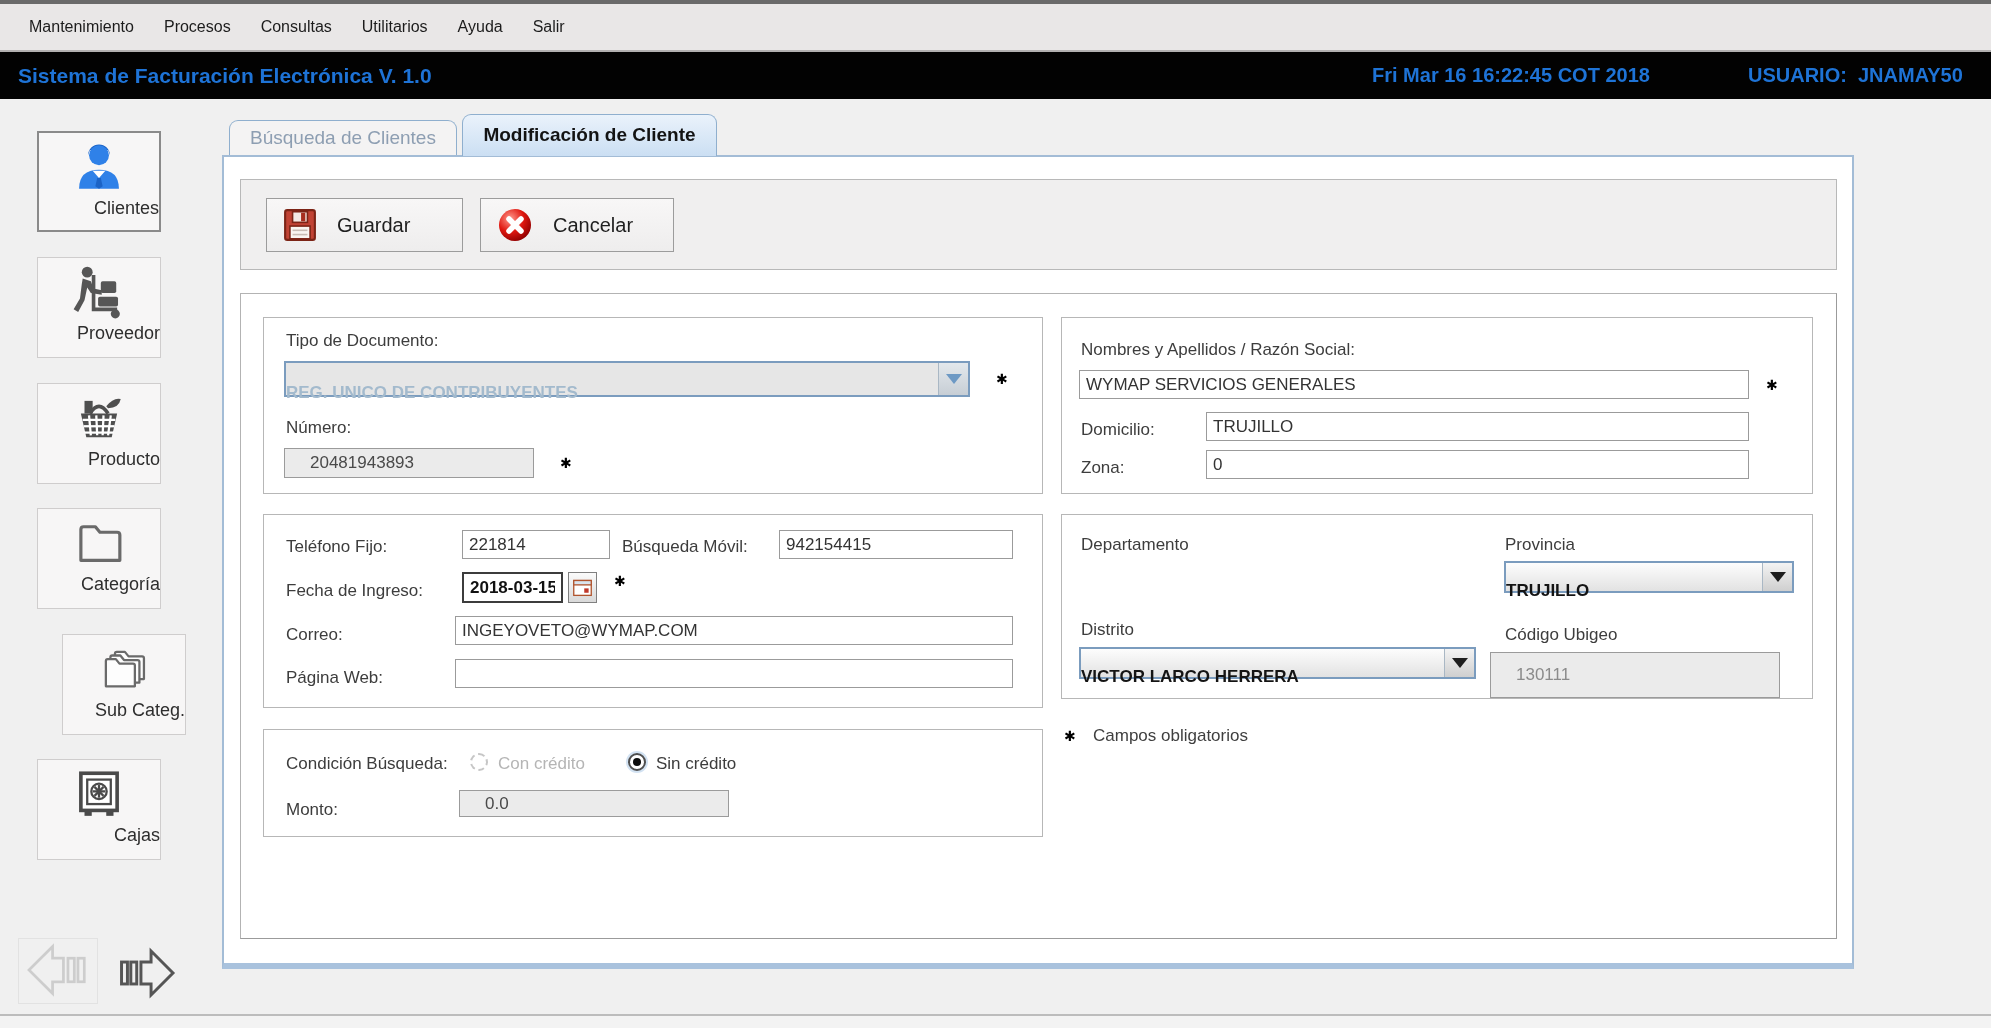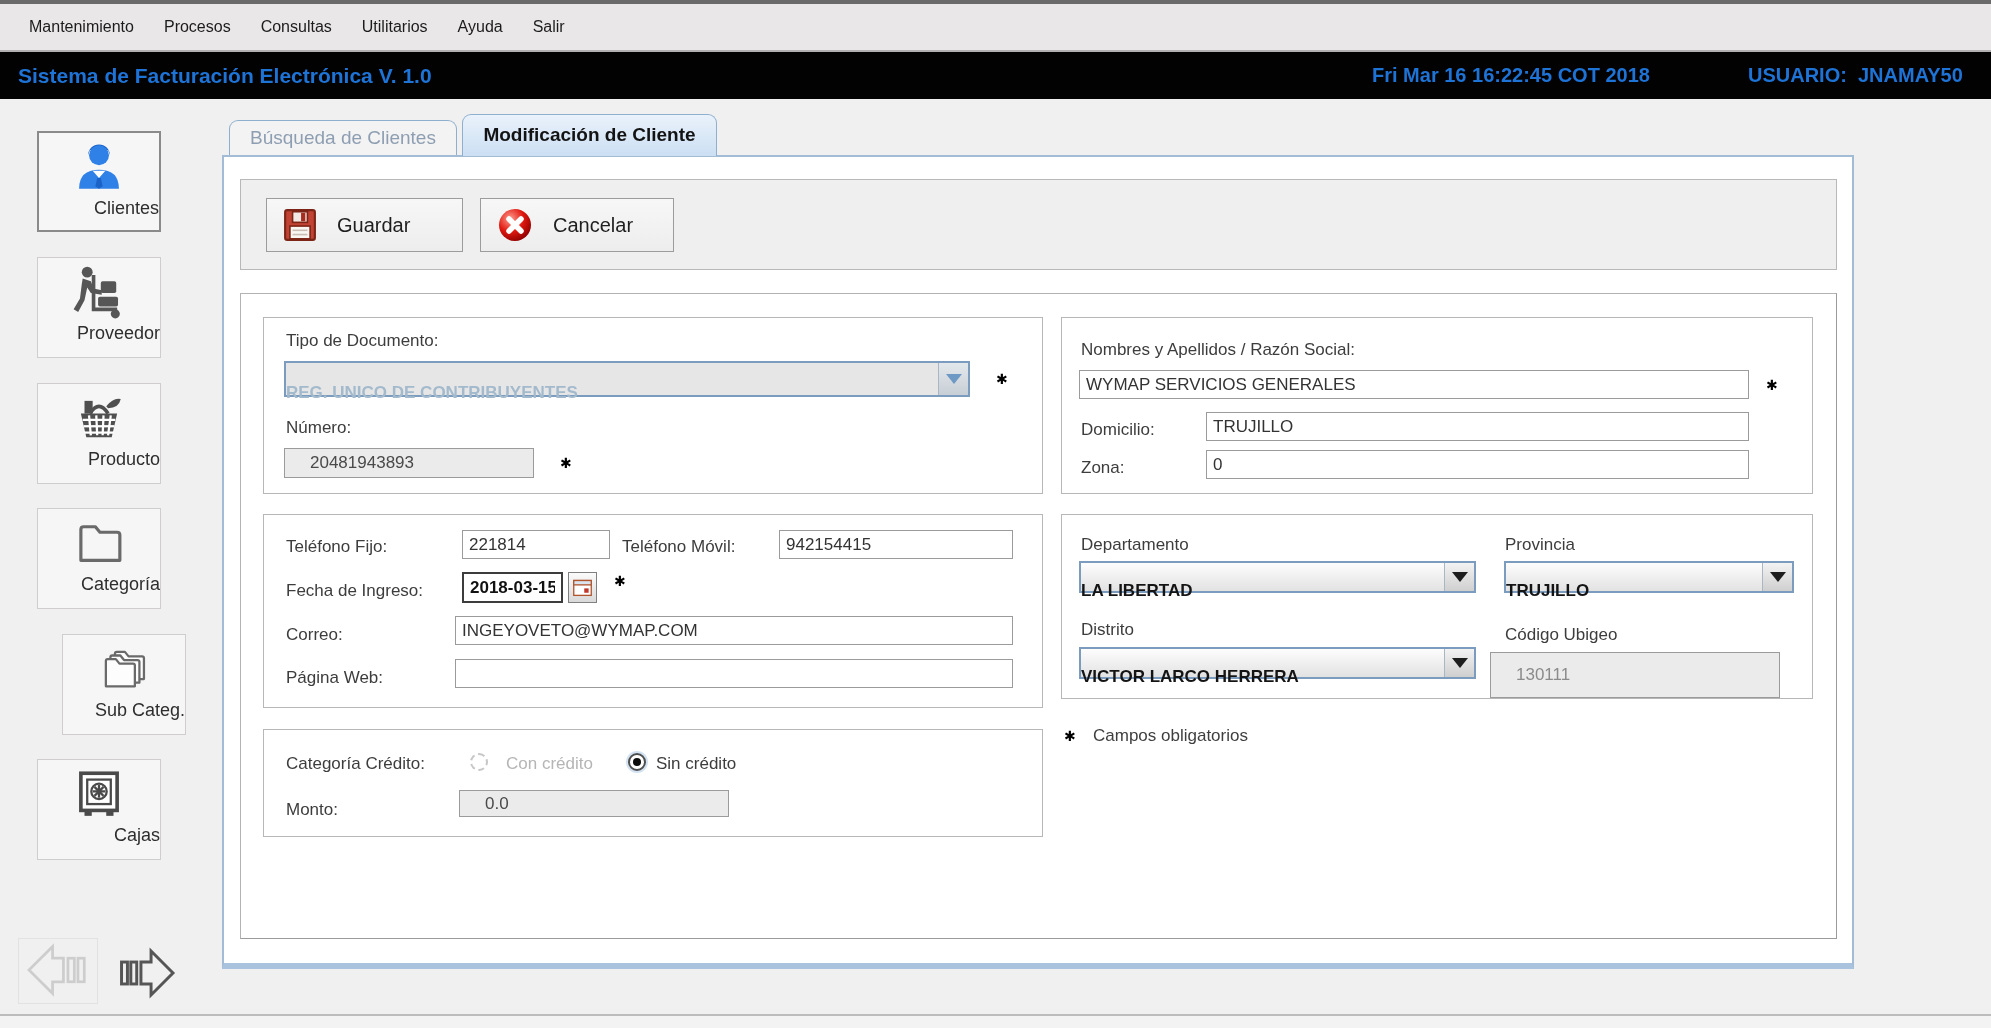--- a/index.html
+++ b/index.html
@@ -245,21 +245,21 @@
           </div>
           <span class="ast" style="left:732px; top:53px;">✱</span>
           <span class="lbl" style="left:22px; top:100px;">Número:</span>
           <input class="tf dis" style="left: 20px; top: 130px; width: 250px; height: 30px;" readonly="" value="20481943893">
           <span class="ast" style="left:296px; top:137px;">✱</span>
         </div>
 
         <div class="gbox" style="left:22px; top:220px; width:780px; height:194px;">
           <span class="lbl" style="left:22px; top:22px;">Teléfono Fijo:</span>
           <input class="tf" style="left: 198px; top: 15px; width: 148px; height: 29px;" readonly="" value="221814">
-          <span class="lbl" style="left:358px; top:22px;">Teléfono Móvil:</span>
+          <span class="lbl" style="left:358px; top:22px;">Búsqueda Móvil:</span>
           <input class="tf" style="left: 515px; top: 15px; width: 234px; height: 29px;" readonly="" value="942154415">
 
           <span class="lbl" style="left:22px; top:66px;">Fecha de Ingreso:</span>
           <input class="tf date" style="left: 198px; top: 57px; width: 101px; height: 31px;" readonly="" value="2018-03-15">
           <span class="cal-btn" style="left:304px; top:57px;">
             <svg width="21" height="21" viewBox="0 0 24 24">
               <rect x="2" y="4" width="20" height="17" fill="#ffffff" stroke="#b0542e" stroke-width="1.5"></rect>
               <rect x="2" y="4" width="20" height="5" fill="#d9e4ee" stroke="#b0542e" stroke-width="1.5"></rect>
               <rect x="14" y="13" width="5" height="5" fill="#c0392b"></rect>
             </svg>
@@ -267,23 +267,23 @@
           <span class="ast" style="left:350px; top:58px;">✱</span>
 
           <span class="lbl" style="left:22px; top:110px;">Correo:</span>
           <input class="tf" style="left: 191px; top: 101px; width: 558px; height: 29px;" readonly="" value="INGEYOVETO@WYMAP.COM">
 
           <span class="lbl" style="left:22px; top:153px;">Página Web:</span>
           <input class="tf" style="left: 191px; top: 144px; width: 558px; height: 29px;" readonly="" value="">
         </div>
 
         <div class="gbox" style="left:22px; top:435px; width:780px; height:108px;">
-          <span class="lbl" style="left:22px; top:24px;">Categoría Crédito:</span>
+          <span class="lbl" style="left:22px; top:24px;">Condición Búsqueda:</span>
           <span class="radio off" style="left:206px; top:23px;"></span>
-          <span class="lbl rlbl-off" style="left:234px; top:24px;margin-left:8px;">Con crédito</span>
+          <span class="lbl rlbl-off" style="left:234px; top:24px;">Con crédito</span>
           <span class="radio on" style="left:364px; top:23px;"></span>
           <span class="lbl" style="left:392px; top:24px;">Sin crédito</span>
 
           <span class="lbl" style="left:22px; top:70px;">Monto:</span>
           <input class="tf dis" style="left: 195px; top: 60px; width: 270px; height: 27px;" readonly="" value="0.0">
         </div>
 
         <div class="gbox" style="left:820px; top:23px; width:752px; height:177px;">
           <span class="lbl" style="left:19px; top:22px;">Nombres y Apellidos / Razón Social:</span>
           <input class="tf" style="left: 17px; top: 52px; width: 670px; height: 29px;" readonly="" value="WYMAP SERVICIOS GENERALES">
@@ -291,26 +291,20 @@
 
           <span class="lbl" style="left:19px; top:102px;">Domicilio:</span>
           <input class="tf" style="left: 144px; top: 94px; width: 543px; height: 29px;" readonly="" value="TRUJILLO">
 
           <span class="lbl" style="left:19px; top:140px;">Zona:</span>
           <input class="tf" style="left: 144px; top: 132px; width: 543px; height: 29px;" readonly="" value="0">
         </div>
 
         <div class="gbox" style="left:820px; top:220px; width:752px; height:185px;">
           <span class="lbl" style="left:19px; top:20px;">Departamento</span>
-          <div class="combo lit" style="left:17px; top:46px; width:397px; height:32px;">
-            <span class="val">LA LIBERTAD</span>
-            <span class="arrowbox">
-                <span class="tri"></span>
-              </span>
-          </div>
 
           <span class="lbl" style="left:443px; top:20px;">Provincia</span>
           <div class="combo lit" style="left:442px; top:46px; width:290px; height:32px;">
             <span class="val">TRUJILLO</span>
             <span class="arrowbox">
                 <span class="tri"></span>
               </span>
           </div>
 
           <span class="lbl" style="left:19px; top:105px;">Distrito</span>

